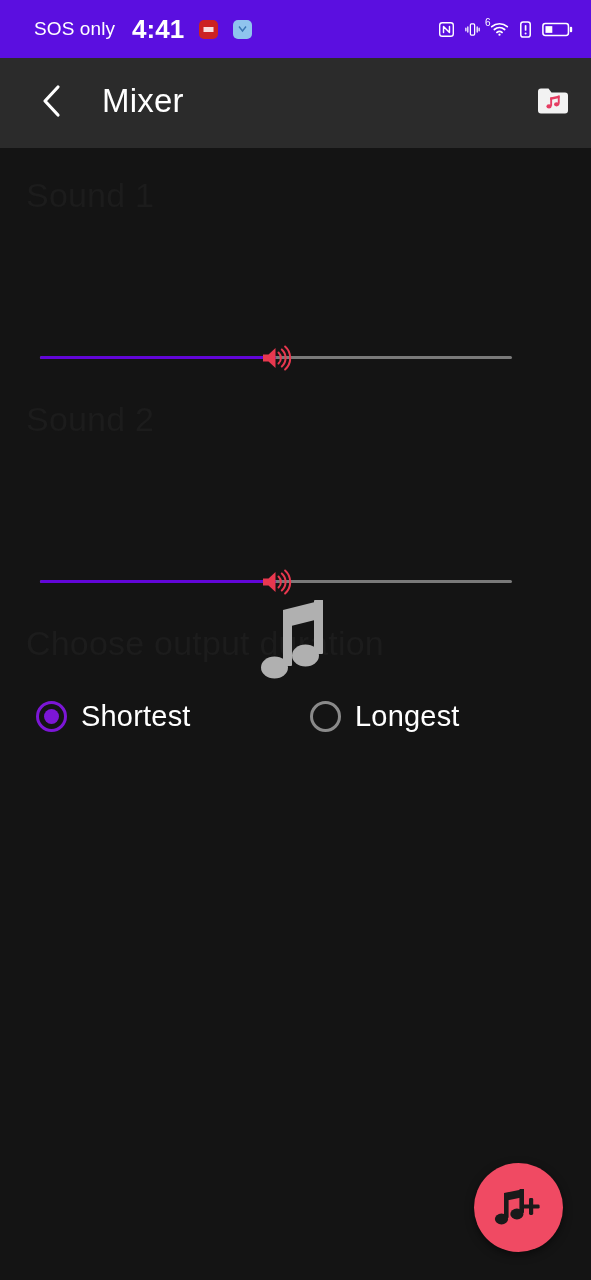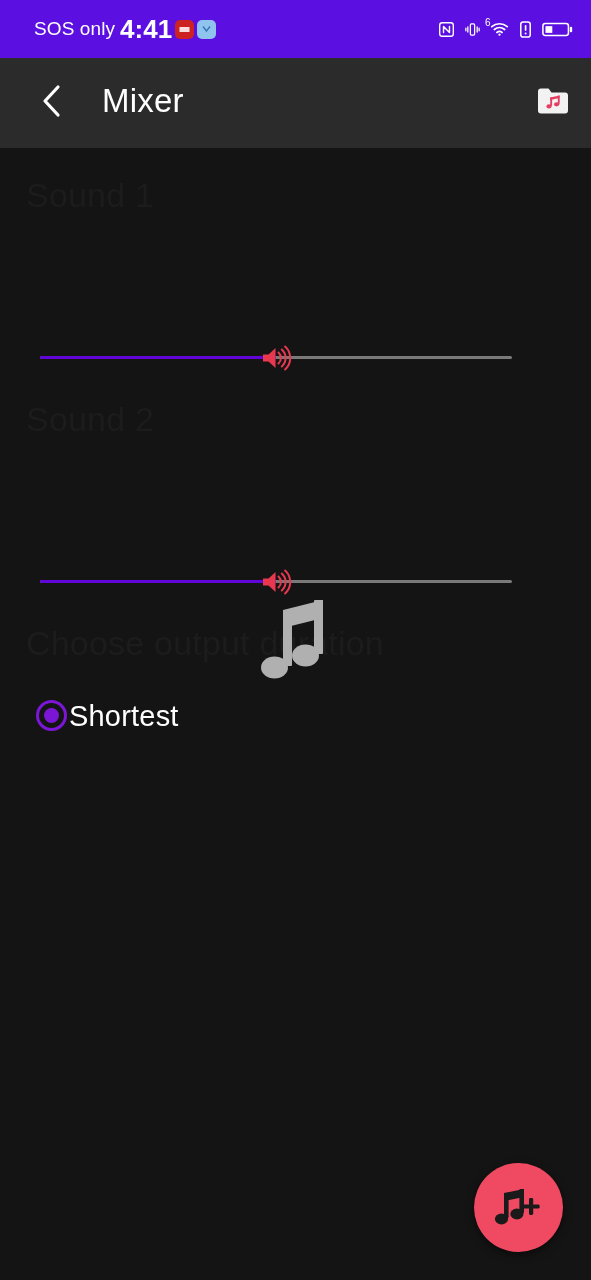--- a/index.html
+++ b/index.html
@@ -17,21 +17,21 @@
 
   
   .statusbar {
     position:absolute; top:0; left:0;
     width:591px; height:58px;
     background:#5B0FE0;
     display:flex; align-items:center;
     justify-content:space-between;
     padding:0 18px 0 34px;
   }
-  .sb-left { display:flex; align-items:center; gap:3px; }
+  .sb-left { display:flex; align-items:center; gap:15px; }
   .sb-carrier {
     color:#ffffff; font-size:19px; letter-spacing:0.1px;
   }
   .sb-time { color:#ffffff; font-size:26px; font-weight:bold; margin-left:2px; }
   .sb-appicon {
     width:19px; height:19px; border-radius:5px;
     display:flex; align-items:center; justify-content:center;
     font-size:7px; color:#fff; overflow:hidden;
   }
   .sb-appicon.red { background:#cc2222; }
@@ -124,22 +124,22 @@
   }
 
   
   .radio-row {
     position:absolute;
     left:0; top:552px;
     width:591px; height:52px;
   }
   .radio-item {
     position:absolute;
-    display:flex; 
-    gap:2px; cursor:pointer;
+    display:flex; align-items:center;
+    gap:14px; cursor:pointer;
   }
   .radio-item.first { left:36px; }
   .radio-item.second { left:310px; }
   .radio-outer {
     width:31px; height:31px; border-radius:50%;
     border:3px solid #8a8a8a;
     display:flex; align-items:center; justify-content:center;
     flex:0 0 auto;
   }
   .radio-outer.checked { border-color:#7c16d6; }
@@ -296,20 +296,24 @@
 
     <div class="choose-heading">Choose output duration</div>
 
     <div class="radio-row">
       <div class="radio-item first">
         <span class="radio-outer checked">
           <span class="radio-inner"></span>
         </span>
         <span class="radio-label">Shortest</span>
       </div>
+      <div class="radio-item second">
+        <span class="radio-outer"></span>
+        <span class="radio-label">Longest</span>
+      </div>
     </div>
 
     <div class="empty-state">
       <div class="empty-icon">
         <svg width="78" height="98" viewBox="0 0 78 98">
           <g fill="#b0b0b0">
             <path d="M26 22 L66 12 L66 30 L26 40 Z"></path>
             <rect x="26" y="22" width="9" height="56" rx="1"></rect>
             <rect x="57" y="12" width="9" height="54" rx="1"></rect>
             <ellipse cx="17.5" cy="79.5" rx="13.5" ry="11"></ellipse>

